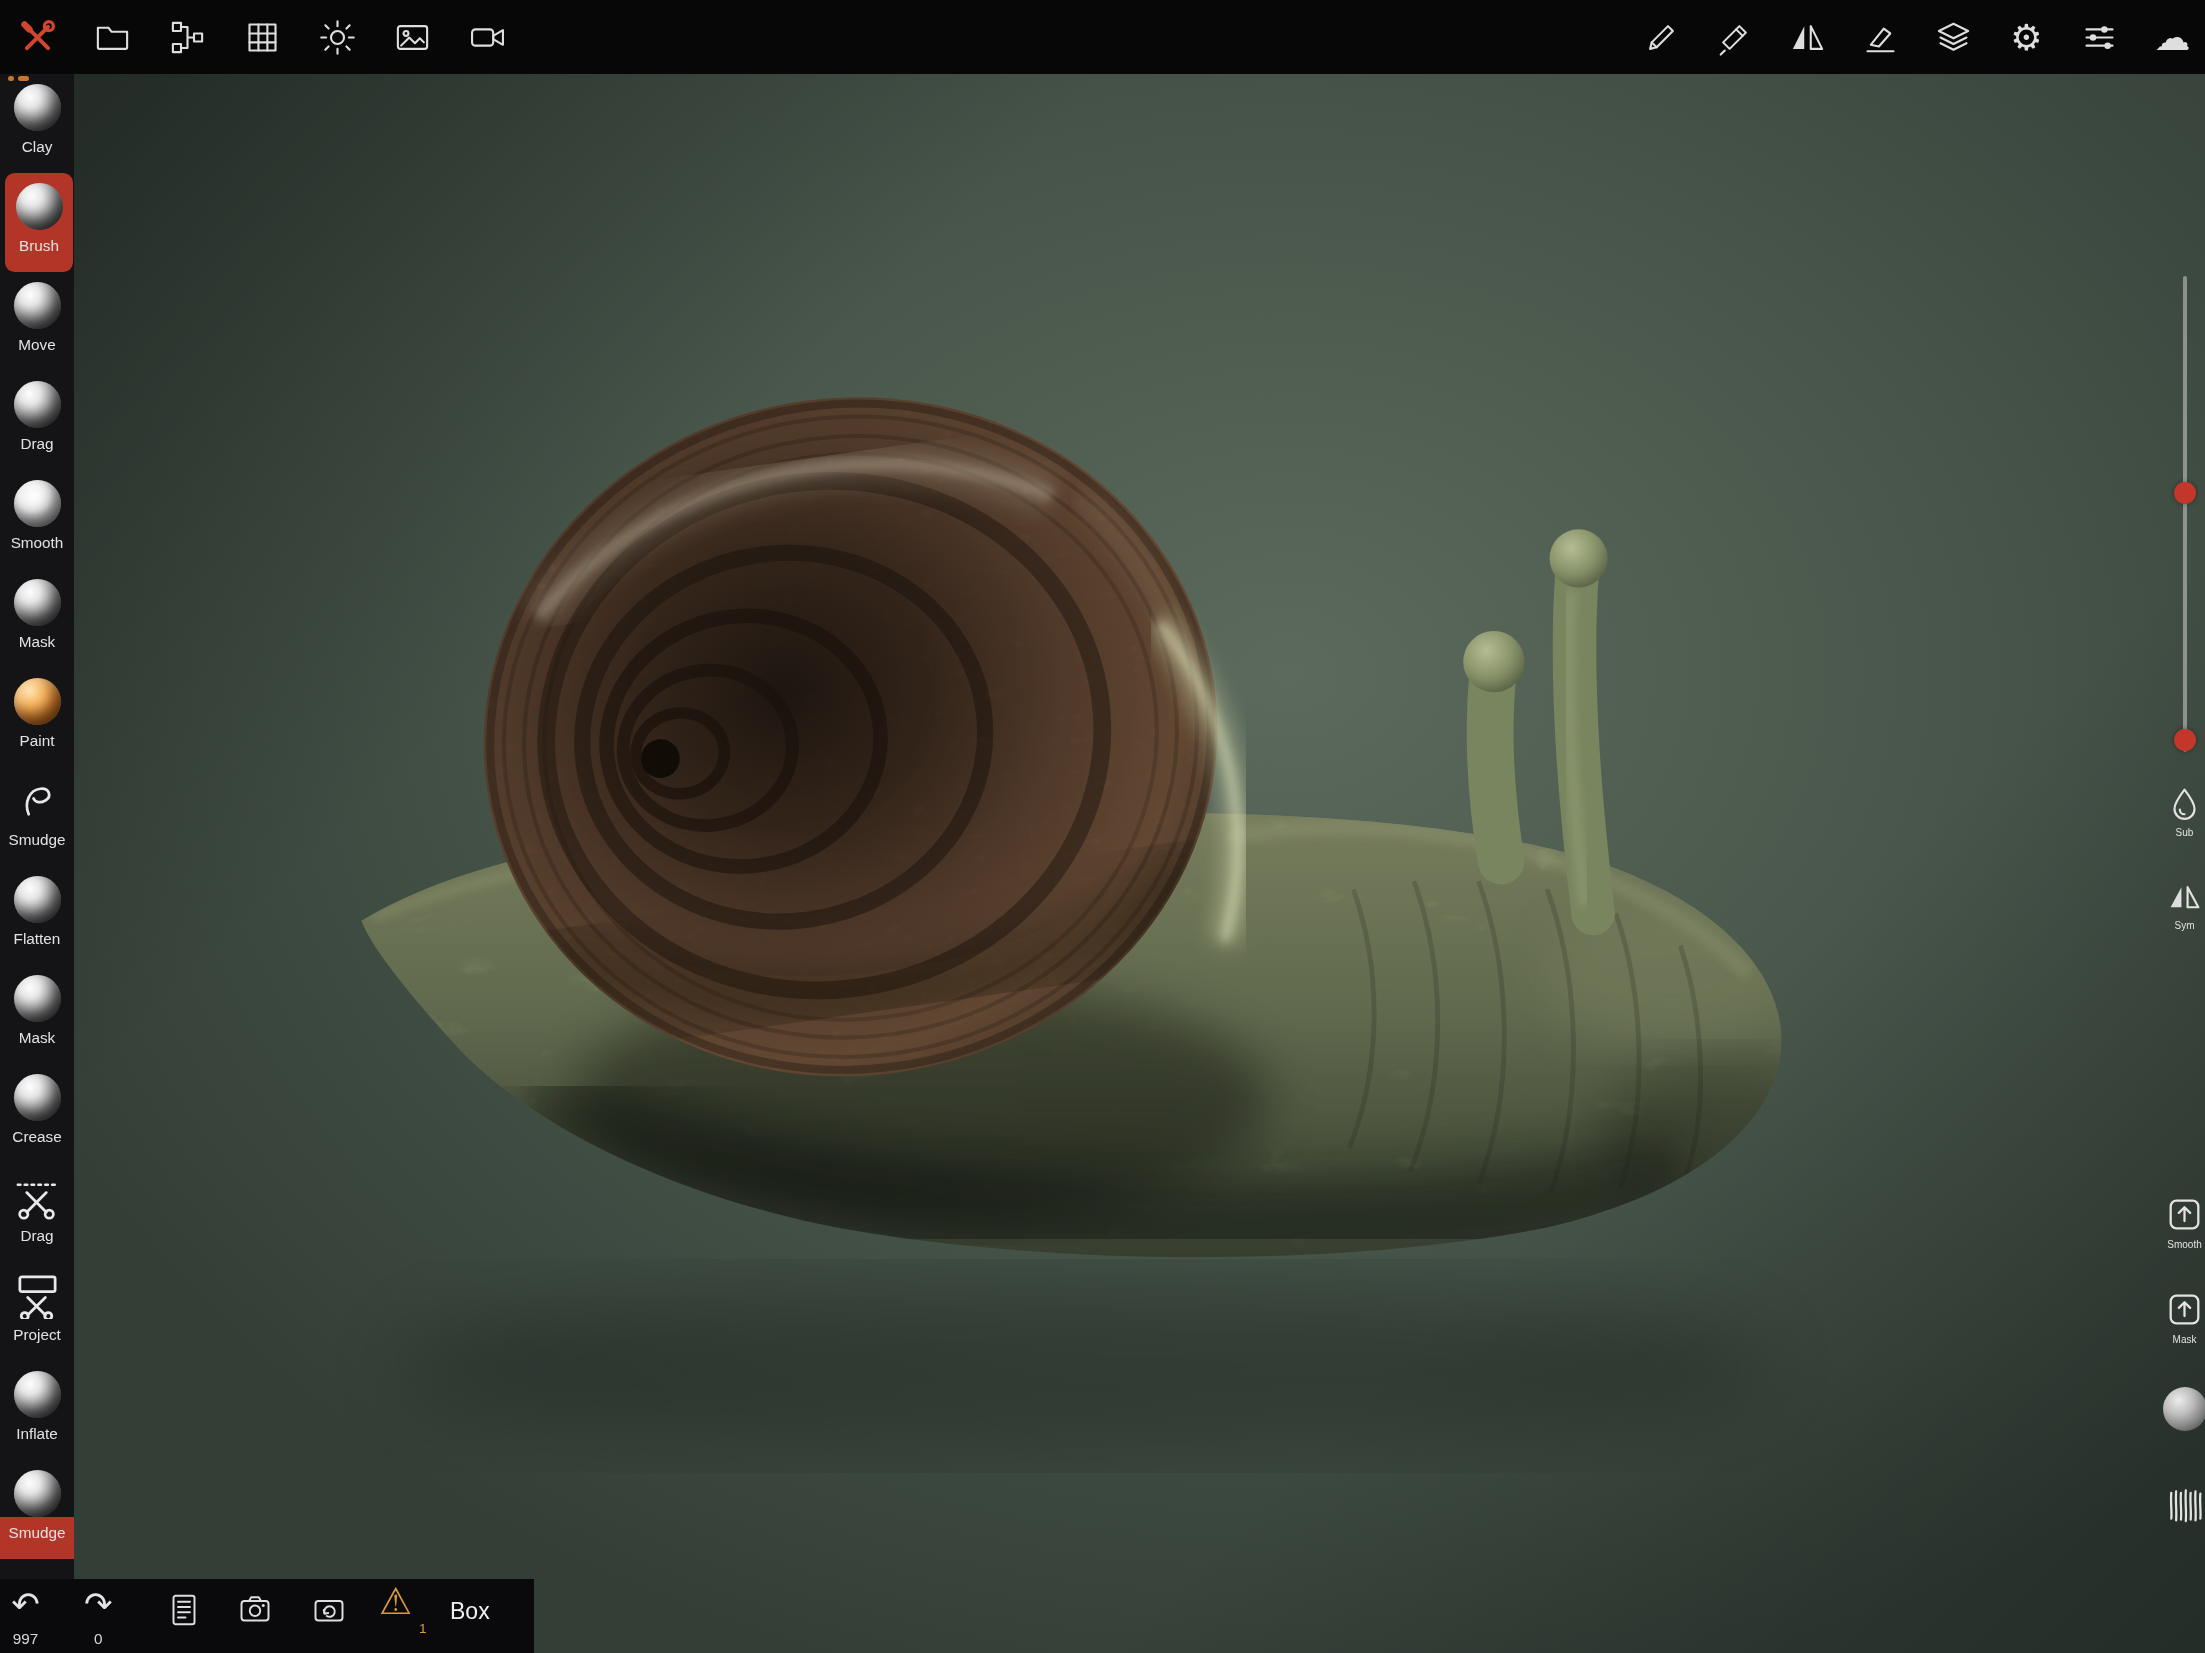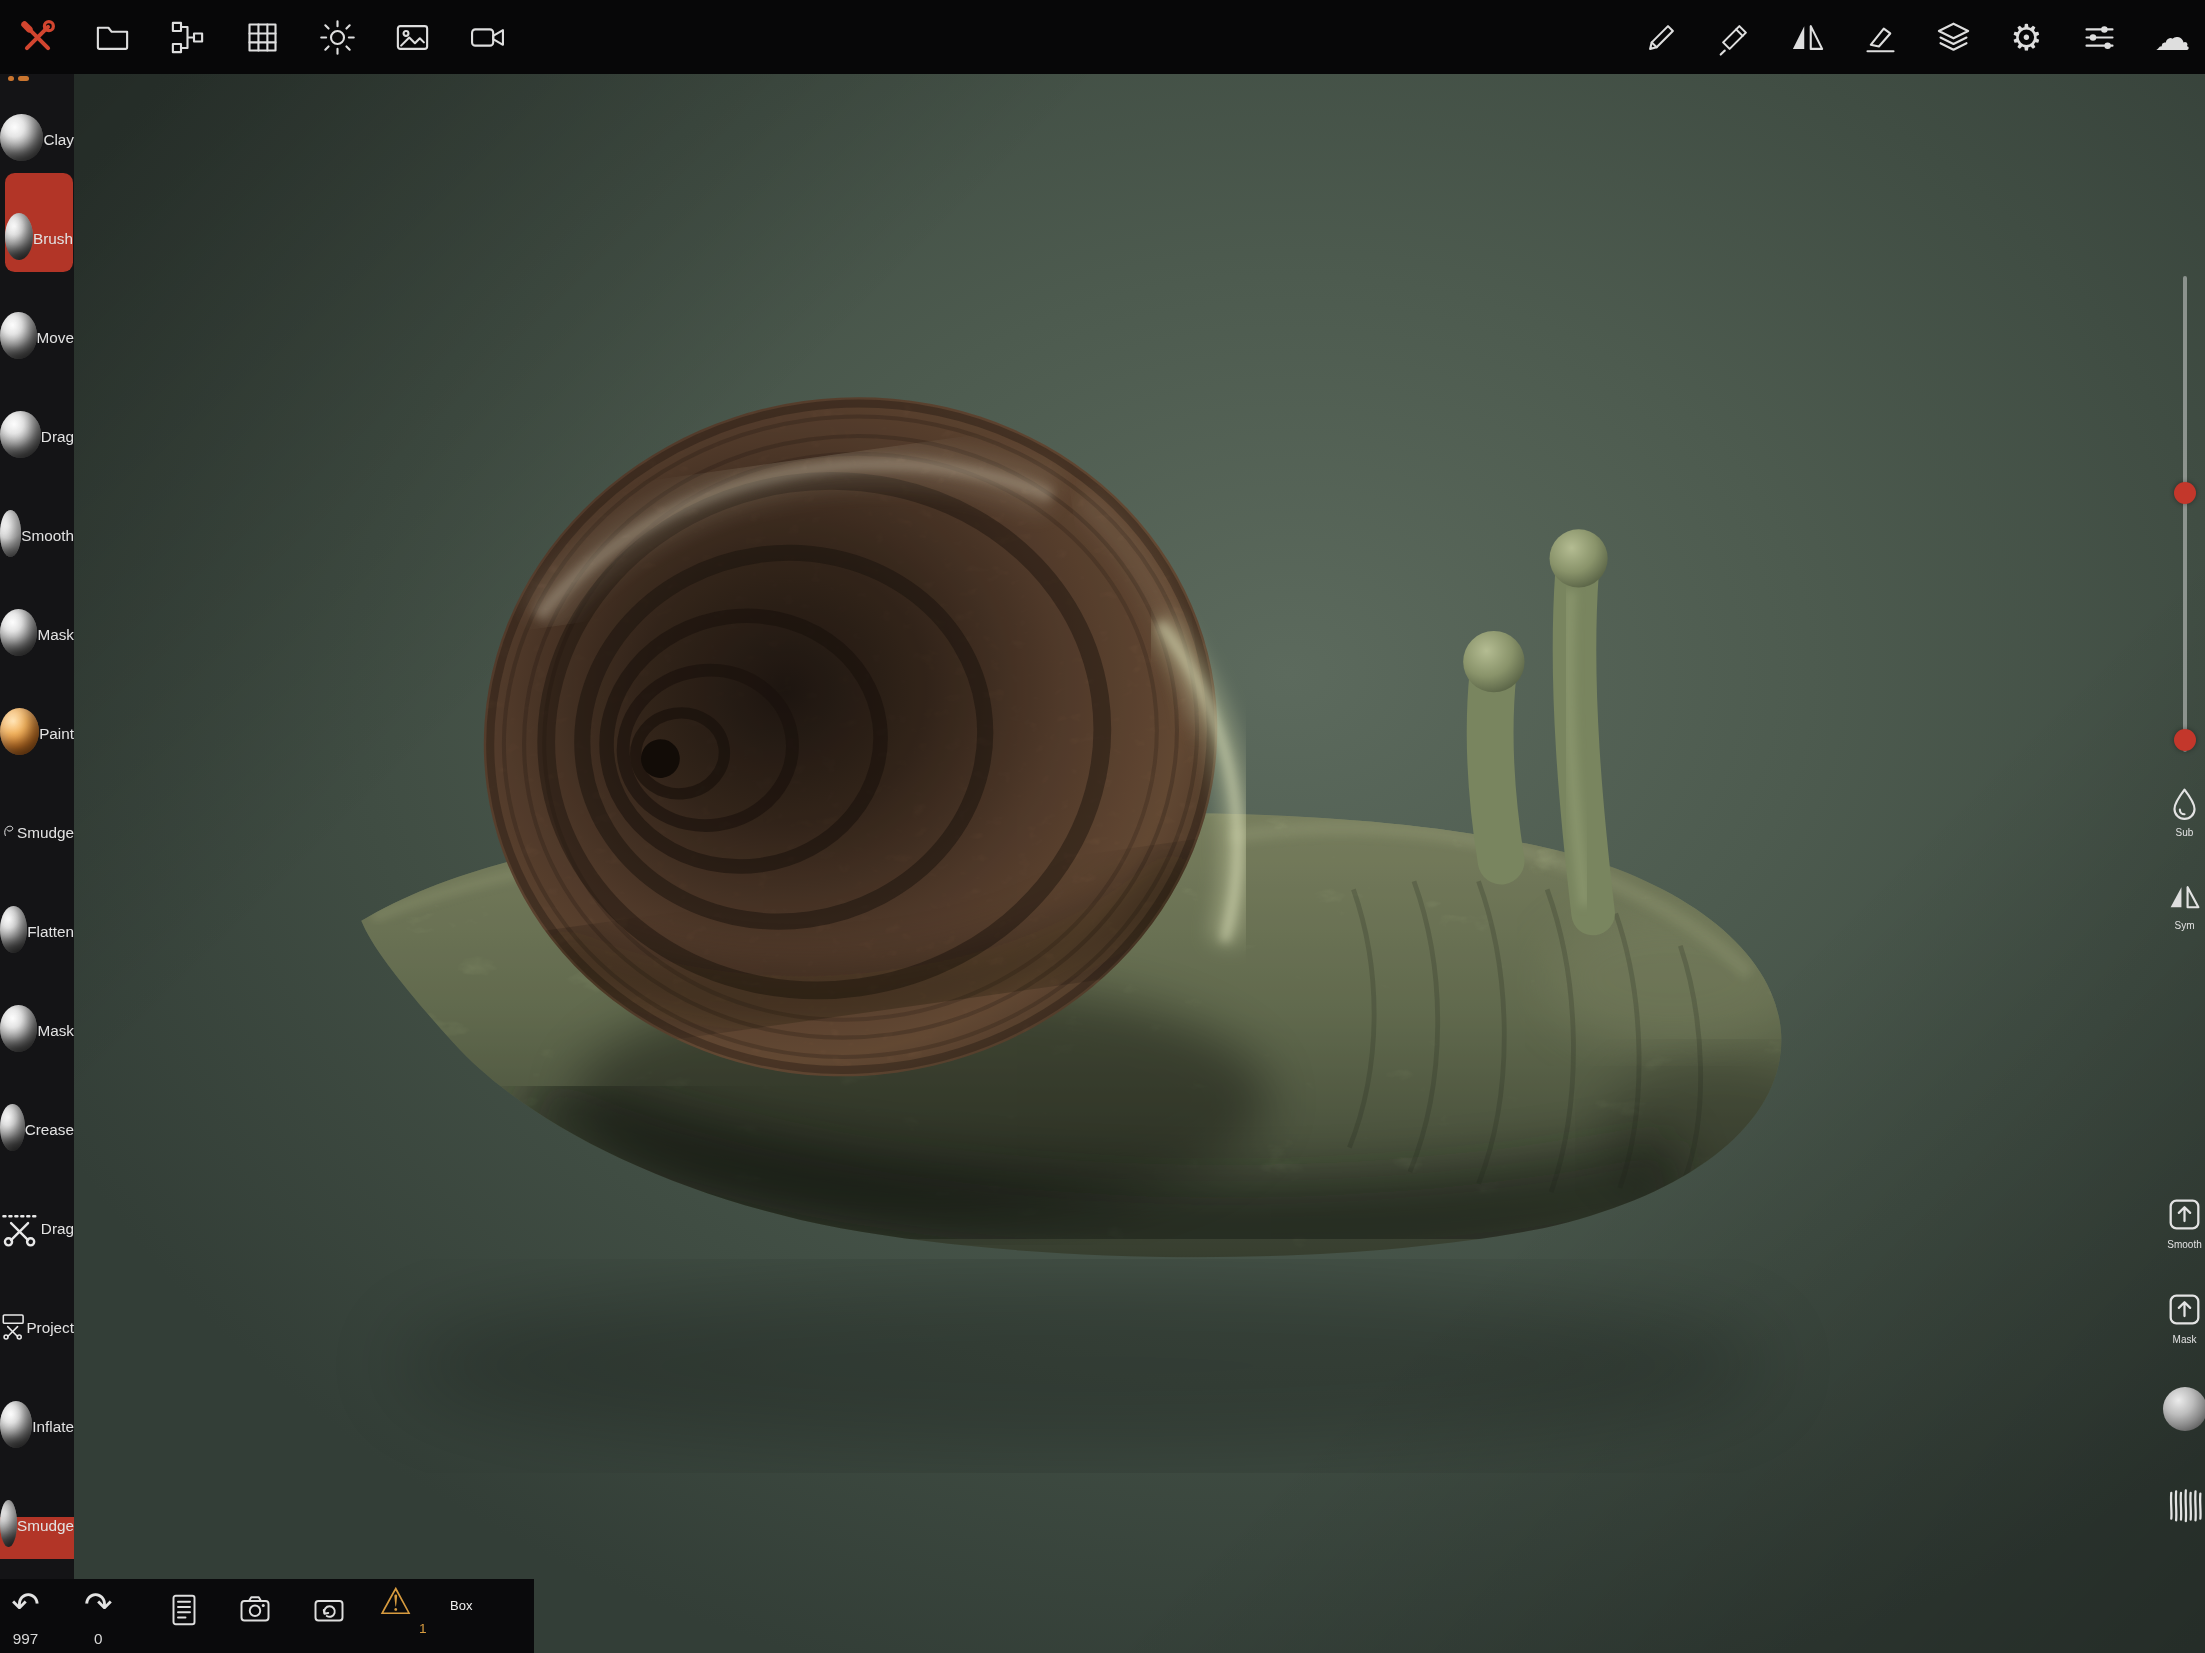--- a/index.html
+++ b/index.html
@@ -22,21 +22,21 @@
   .tbi{width:39px;height:39px;display:flex;align-items:center;justify-content:center;cursor:pointer}
   .tbi svg{width:39px;height:39px;stroke:#dedede;fill:none;stroke-width:2.6;stroke-linecap:round;stroke-linejoin:round}
   .tbi .glyph{font-size:36px;line-height:39px;color:#dedede}
   .tbi svg.logo{stroke:#d2452f}
 
   
   .sidebar{position:absolute;left:0;top:74px;width:74px;height:1505px;background:#141416;overflow:hidden}
   .scroll-dots{position:absolute;left:8px;top:1.6px;display:flex;gap:4px;align-items:center}
   .scroll-dots i{display:block;width:5.7px;height:5.7px;border-radius:3.2px;background:#c9752f}
   .scroll-dots i:last-child{width:11.3px}
-  .tool{width:74px;height:99px;display:flex;flex-direction:row;align-items:center;padding-top:27px;cursor:pointer}
+  .tool{width:74px;height:99px;display:flex;flex-direction:column;align-items:center;padding-top:10px;cursor:pointer}
   .tool.sel{background:#b23527;border-radius:9.7px;width:68px;margin:0 5px}
   .tool.partial{background:linear-gradient(#0000 0,#0000 58%,#b23527 58%,#b23527 100%)}
   .tlabel{margin-top:6.5px;font-size:15.3px;color:#e2e2e2}
   .sph{width:47px;height:47px;border-radius:50%;
     background:radial-gradient(circle at 34% 28%, #fdfdfd 0%, #e6e6e6 22%, #a9a9a9 48%, #5c5c5c 74%, #262626 100%);
     box-shadow:inset -6.5px -9.7px 13px rgba(0,0,0,.5), inset 4.8px 6.5px 8px rgba(255,255,255,.22)}
   .sph--orange{background:radial-gradient(circle at 34% 28%, #ffe2b0 0%, #f5b45f 30%, #d97f2a 62%, #7e3f0e 100%)}
   .sph--rough{background:radial-gradient(circle at 42% 34%, #ffffff 0%, #ededed 38%, #bdbdbd 62%, #7c7c7c 86%, #4a4a4a 100%)}
   .tico{width:47px;height:47px;stroke:#e8e8e8;fill:none;stroke-width:2.8;stroke-linecap:round;stroke-linejoin:round}
 
@@ -52,21 +52,21 @@
     background:radial-gradient(circle at 35% 30%, #ececec 0%, #bdbdbd 35%, #8c8c8c 60%, #3f3f3f 95%)}
 
   
   .bottombar{position:absolute;left:0;top:1579px;width:534px;height:74px;background:#0a0a0c}
   .bb-item{position:absolute;display:flex;flex-direction:column;align-items:center}
   .bb-glyph{font-size:34px;line-height:36px;color:#e3e3e3}
   .bb-count{font-size:15.3px;color:#d8d8d8;margin-top:8px}
   .bb-item svg{width:36px;height:36px;stroke:#dedede;fill:none;stroke-width:2.6;stroke-linecap:round;stroke-linejoin:round}
   .warn{color:#d79b3f}
   .warn-badge{position:absolute;left:419px;top:42px;font-size:13.7px;color:#d79b3f}
-  .box-label{position:absolute;left:450px;top:19.4px;font-size:13px;color:#f0f0f0}
+  .box-label{position:absolute;left:450px;top:19.4px;font-size:23px;color:#f0f0f0}
 </style>
 </head>
 <body>
 
 <div class="stage">
 
   <div class="canvas">
     <svg class="snail" viewBox="0 0 2640 1956">
       <defs>
         <linearGradient id="bodyG" x1="0" y1="0" x2="0" y2="1">

